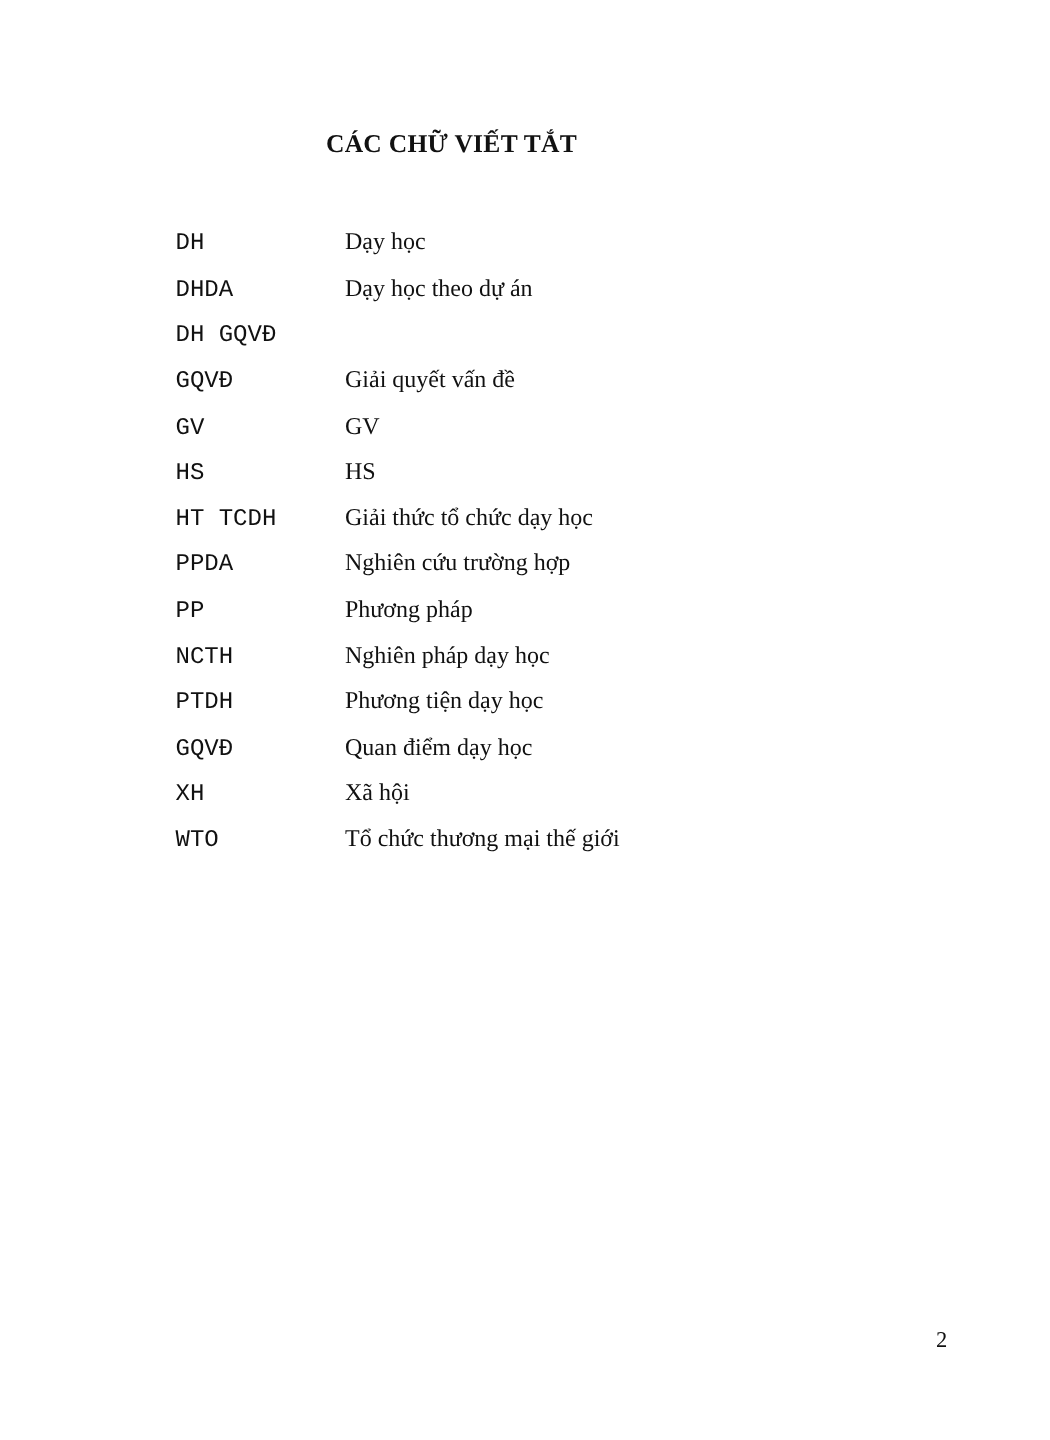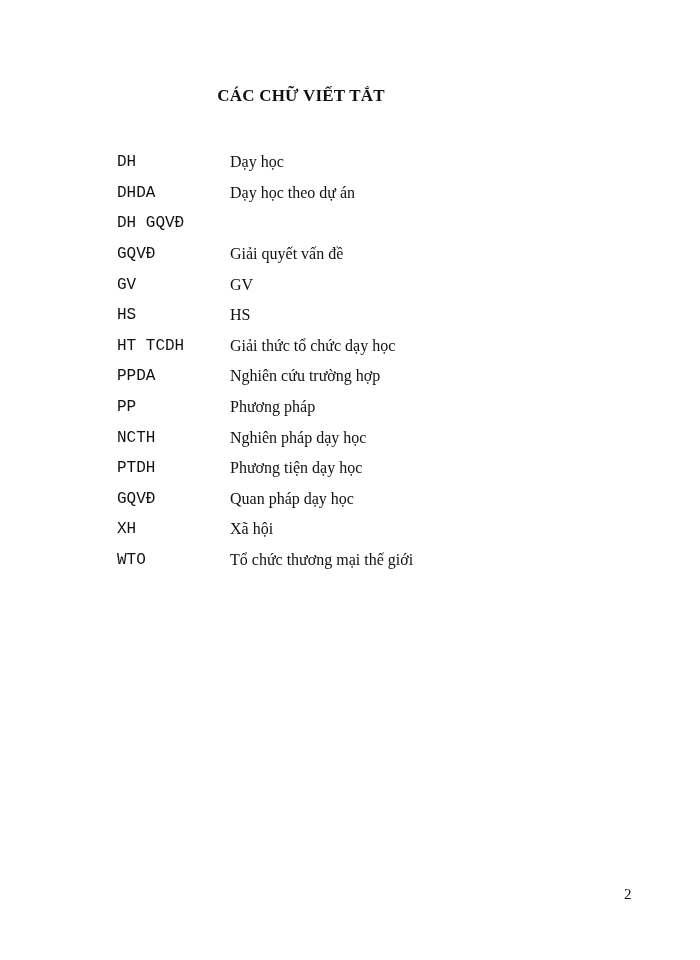--- a/index.html
+++ b/index.html
@@ -106,21 +106,21 @@
       <li class="abbr-row">
         <span class="abbr-term">NCTH</span>
         <span class="abbr-def">Nghiên pháp dạy học</span>
       </li>
       <li class="abbr-row">
         <span class="abbr-term">PTDH</span>
         <span class="abbr-def">Phương tiện dạy học</span>
       </li>
       <li class="abbr-row">
         <span class="abbr-term">GQVĐ</span>
-        <span class="abbr-def">Quan pháp dạy học</span>
+        <span class="abbr-def">Quan điểm dạy học</span>
       </li>
       <li class="abbr-row">
         <span class="abbr-term">XH</span>
         <span class="abbr-def">Xã hội</span>
       </li>
       <li class="abbr-row">
         <span class="abbr-term">WTO</span>
         <span class="abbr-def">Tổ chức thương mại thế giới</span>
       </li>
     </ul>

